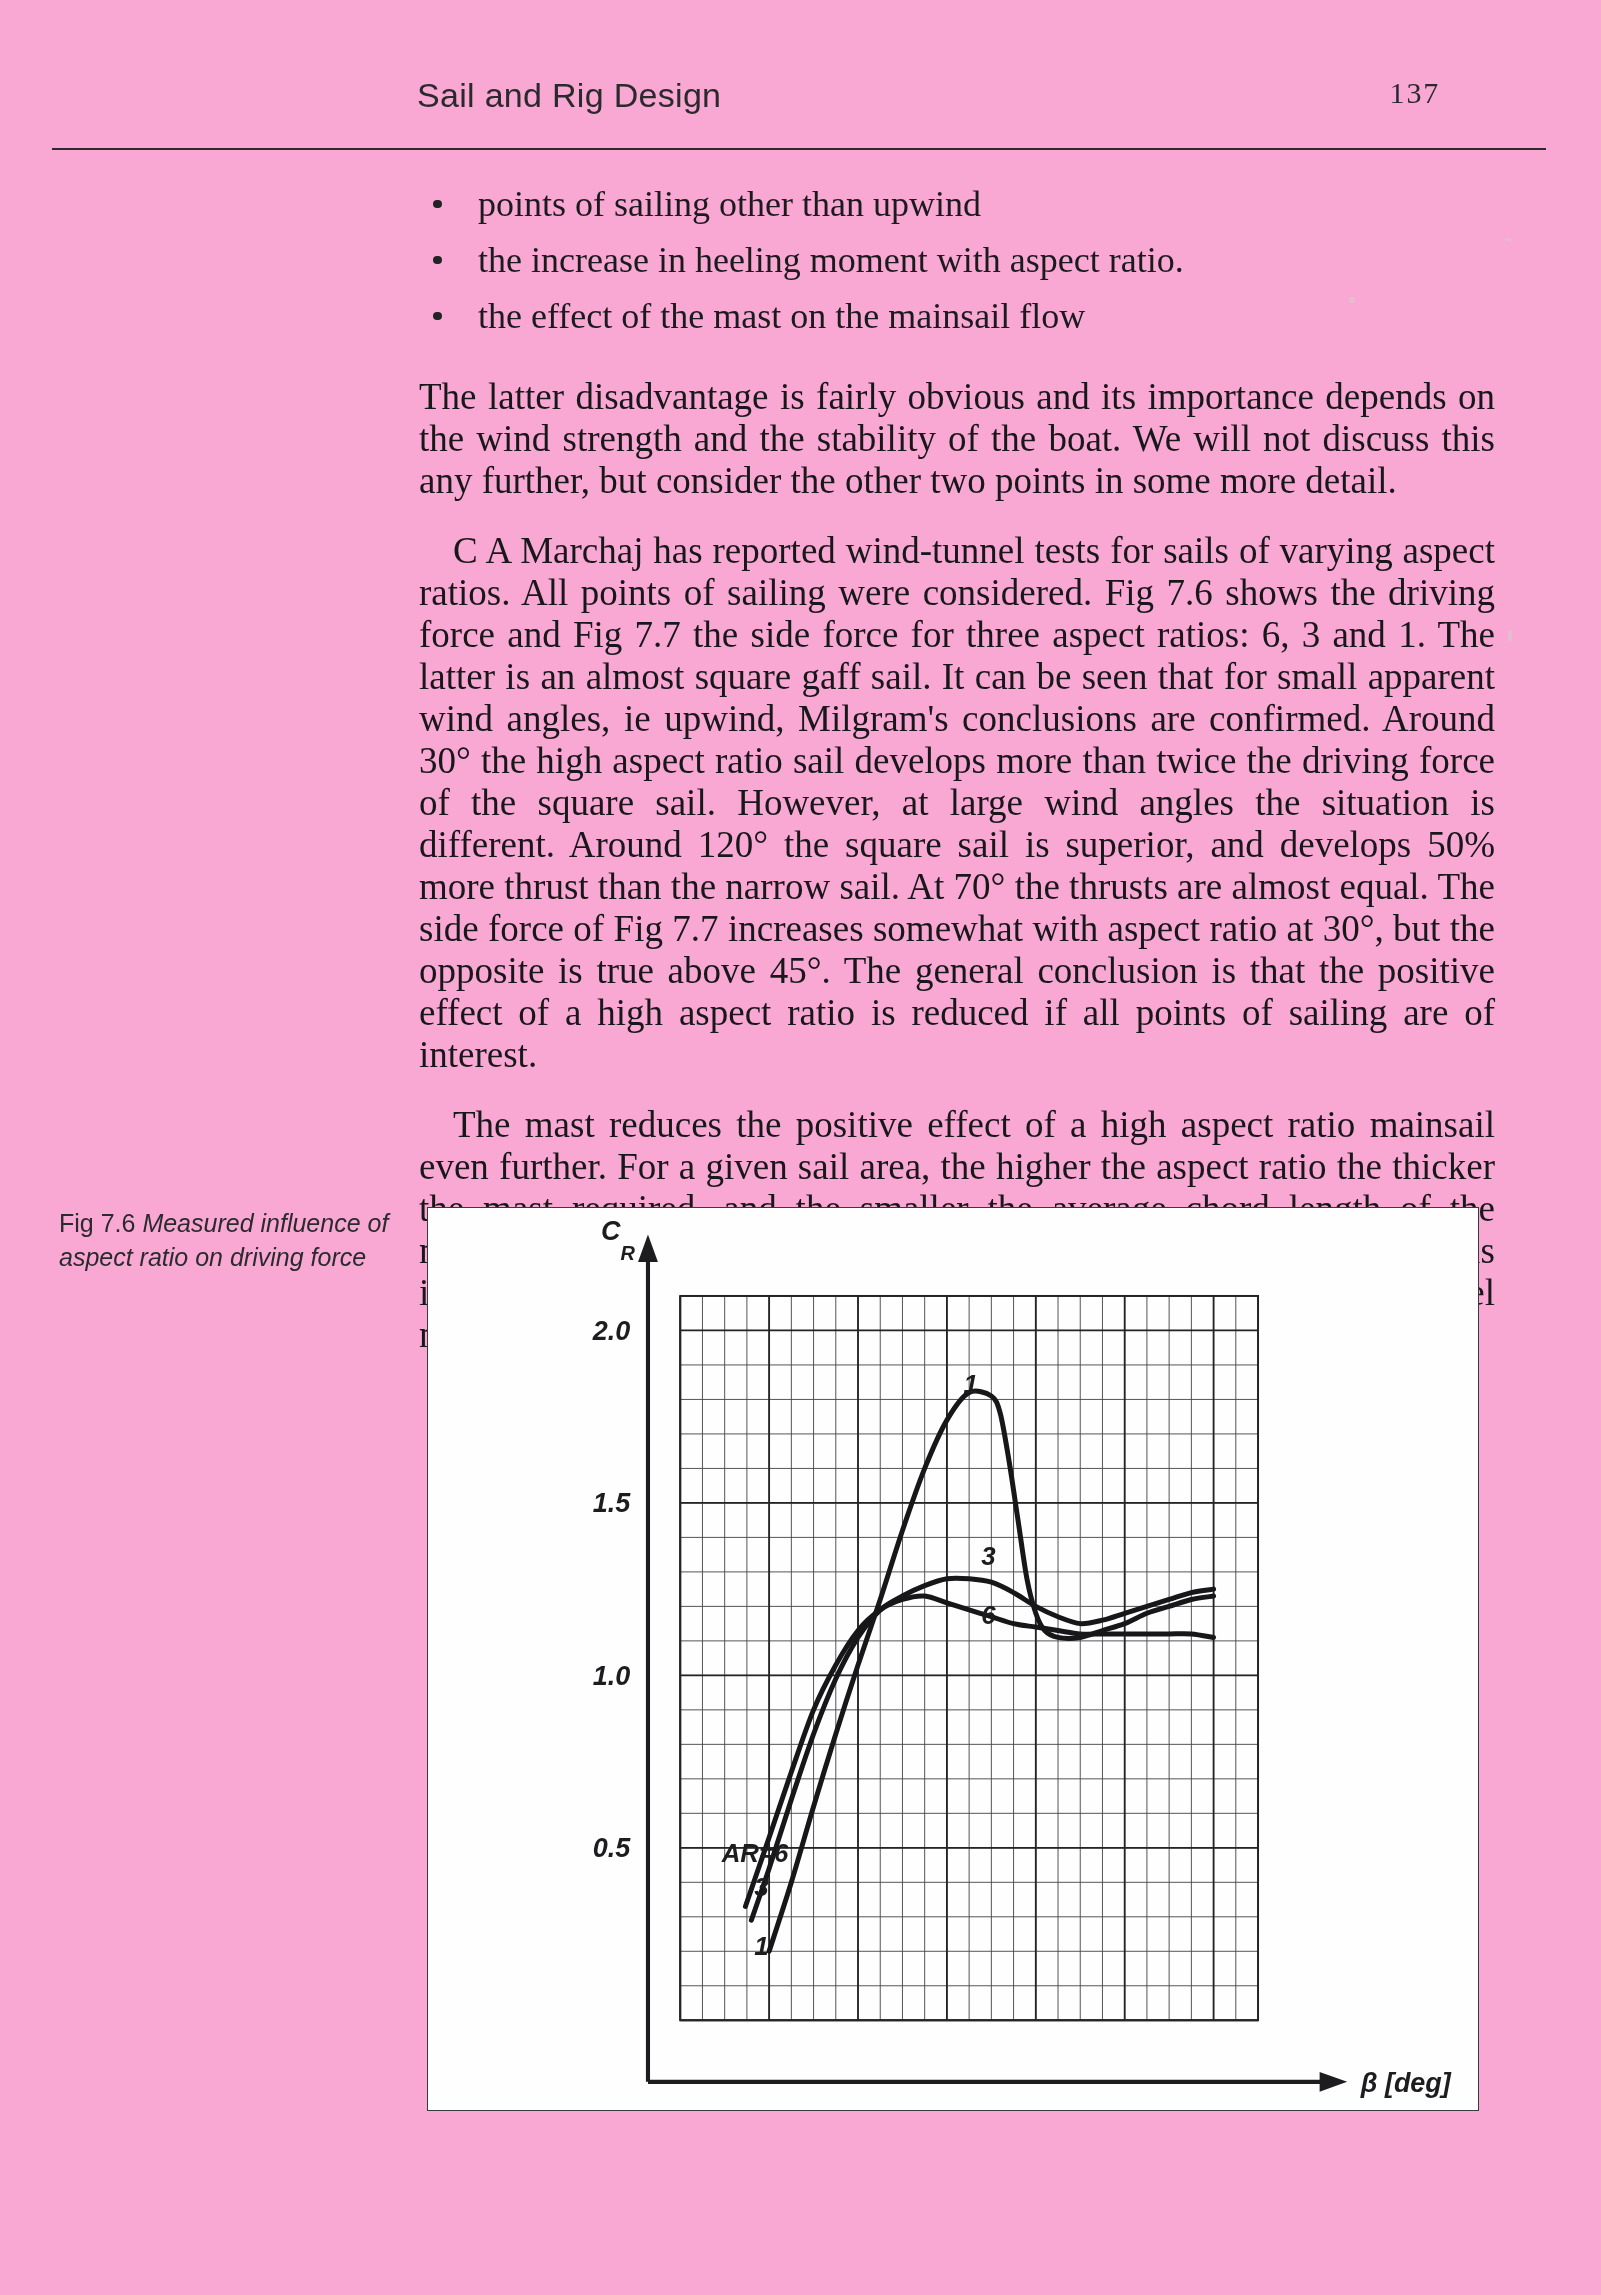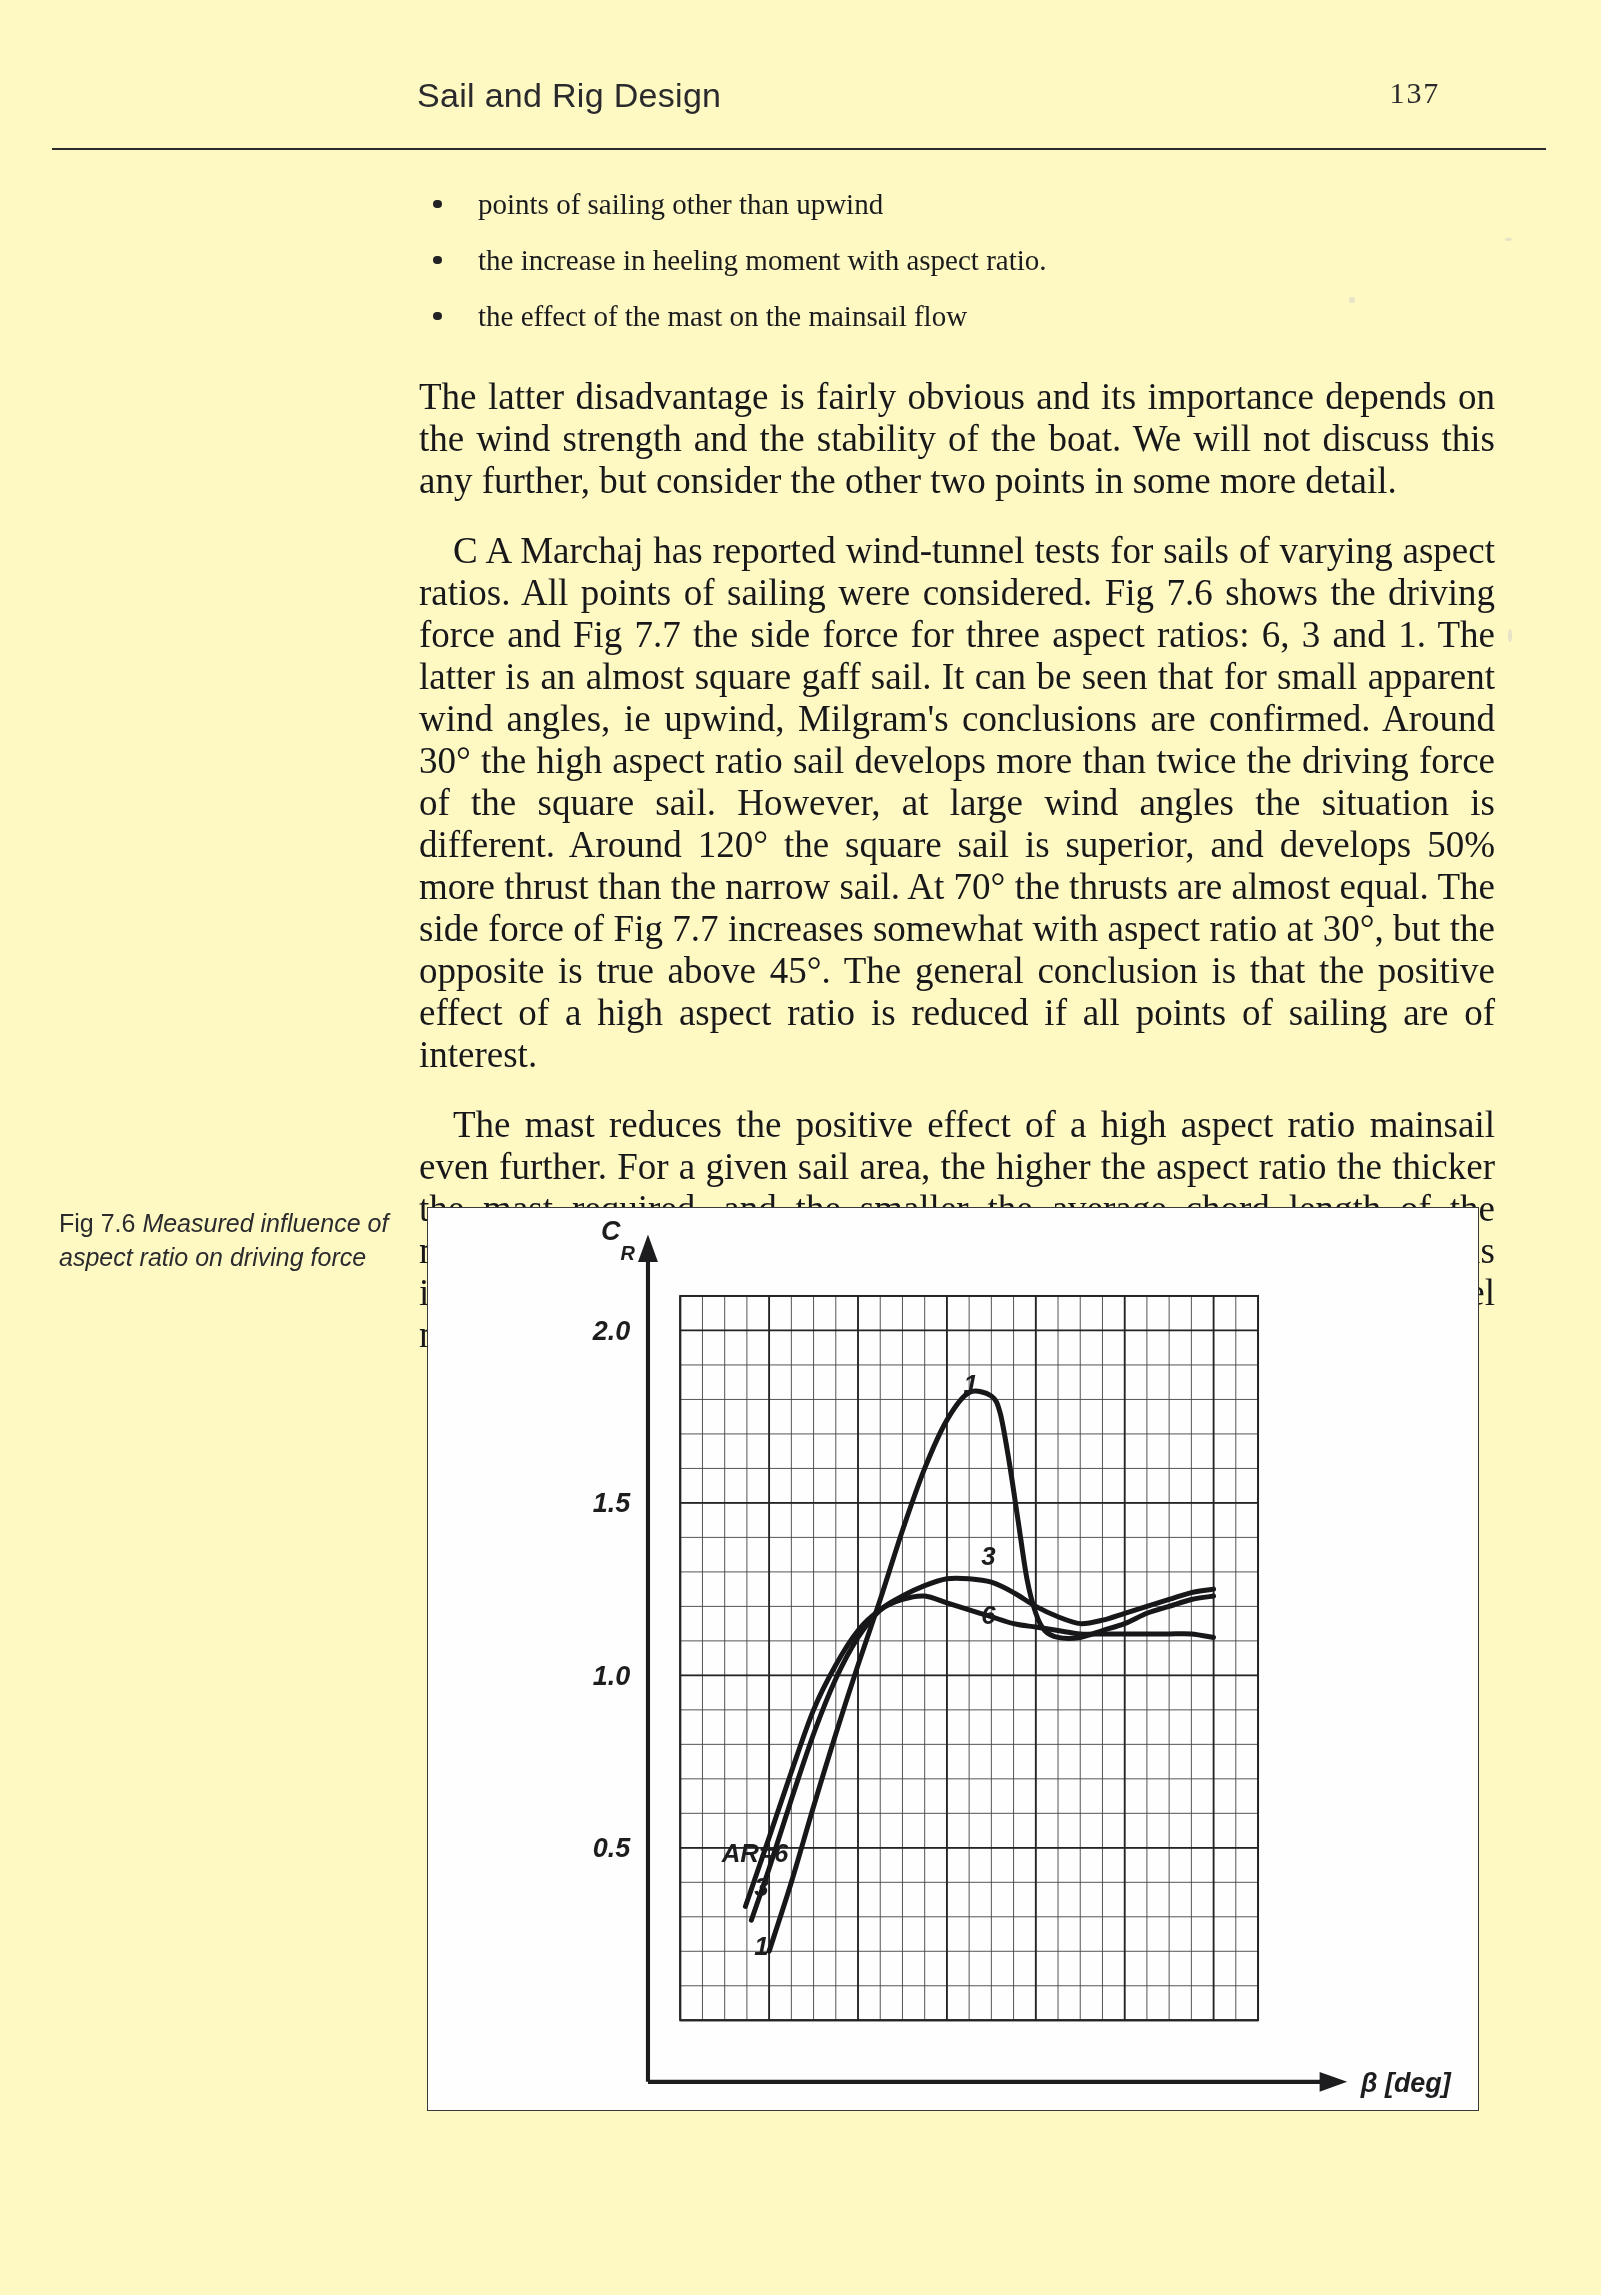--- a/index.html
+++ b/index.html
@@ -11,21 +11,21 @@
     width: 1602px;
     height: 2295px;
     position: relative;
     font-family: "Liberation Serif", serif;
     color: #17171a;
     overflow: hidden;
   }
   .page {
     position: absolute;
     inset: 0;
-    background: #fef9c3;
+    background: #f9a8d4;
   }
 
   
   .header {
     position: absolute;
     left: 0;
     right: 0;
     top: 76px;
     height: 65px;
   }
@@ -65,21 +65,21 @@
     top: 176px;
     width: 1076px;
   }
   ul.bullets {
     list-style: none;
     margin: 0 0 0 0;
     padding: 0;
   }
   ul.bullets li {
     position: relative;
-    font-size: 29px;
+    font-size: 36px;
     line-height: 56px;
     padding-left: 59px;
     color: #1b1b1e;
   }
   ul.bullets li .dot {
     position: absolute;
     left: 14px;
     top: 23.5px;
     width: 8.8px;
     height: 8.8px;

